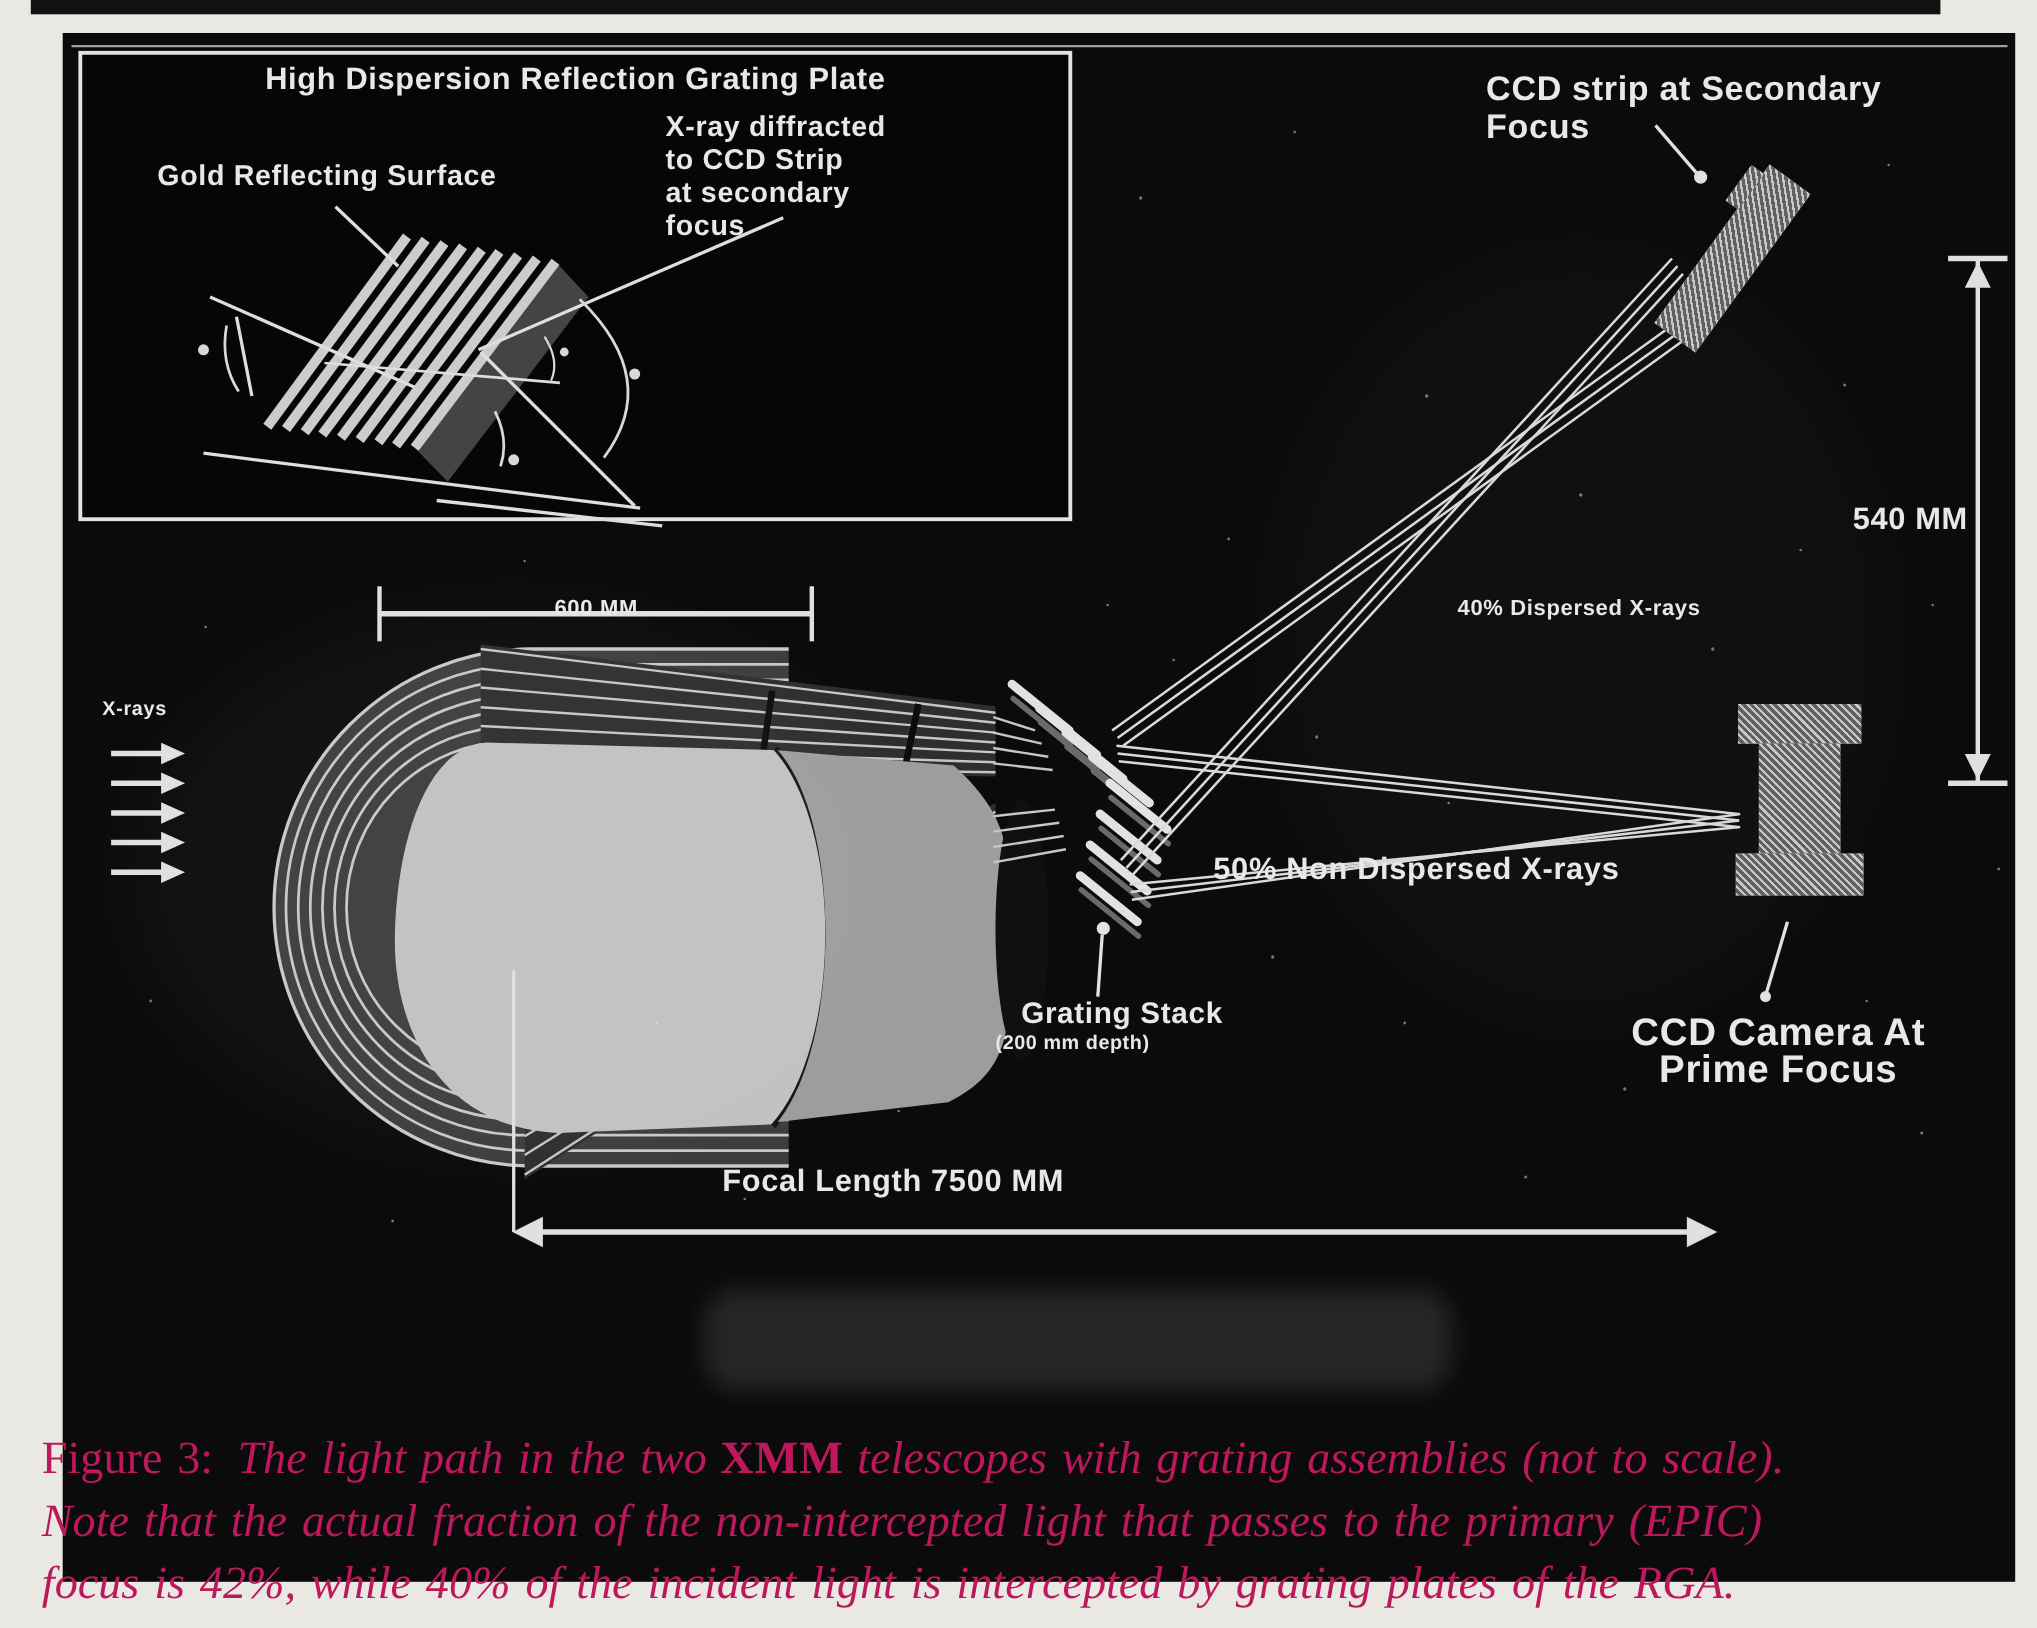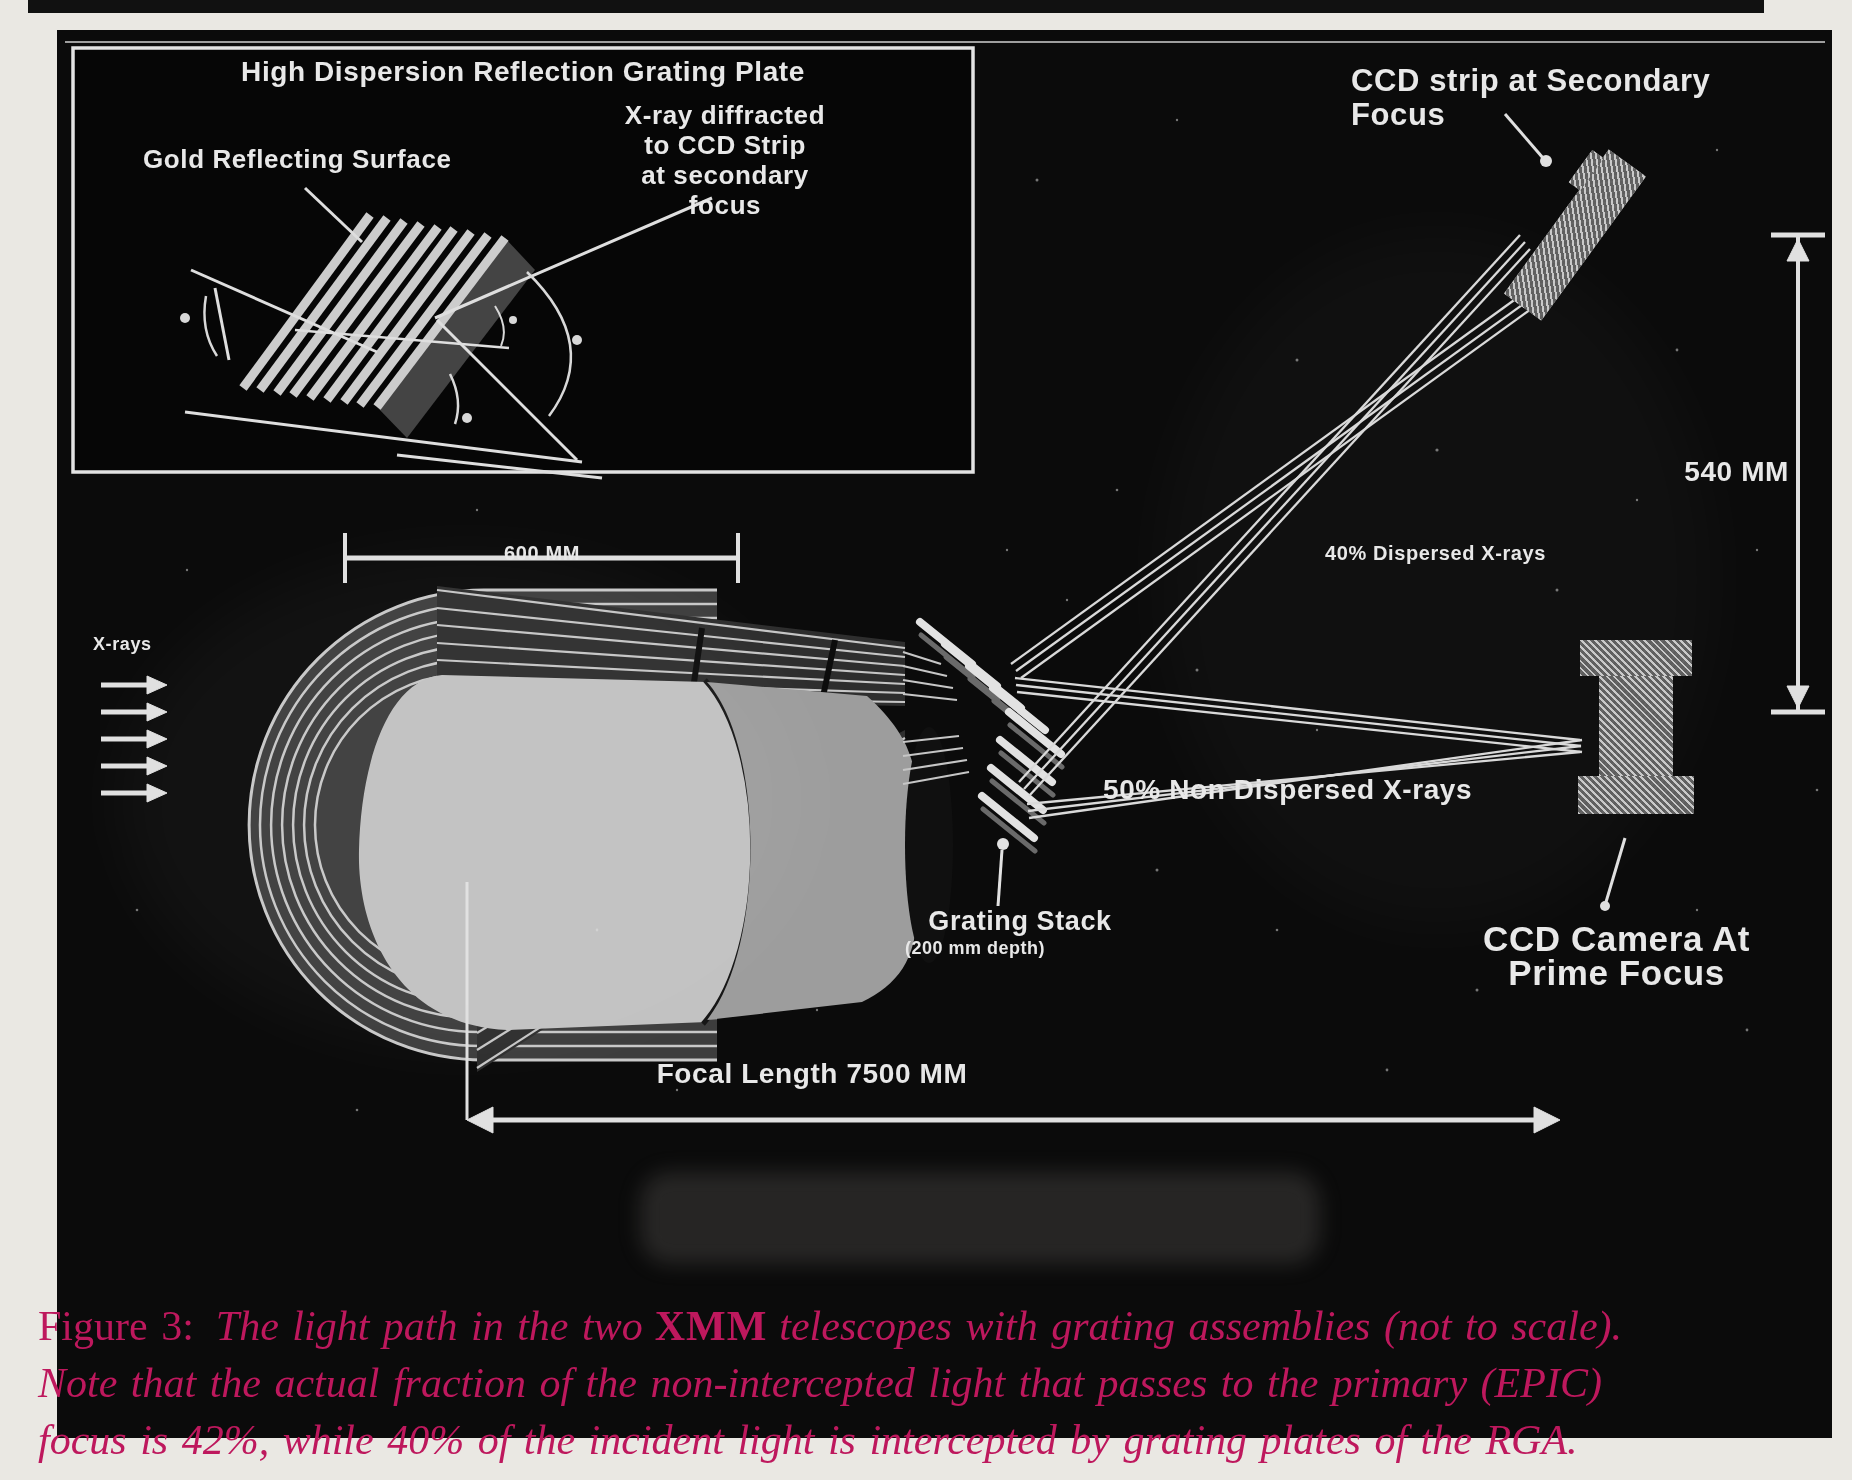--- a/index.html
+++ b/index.html
@@ -13,21 +13,21 @@
   
   .panel{position:absolute;left:22px;top:30px;width:1775px;height:1408px;background:#0b0b0b;margin-left:35px;}
   .panel svg{position:absolute;left:0;top:0;}
   .smudge{position:absolute;left:640px;top:1172px;width:680px;height:92px;background:rgba(110,108,104,.28);filter:blur(10px);border-radius:30px;}
   .sheen1{position:absolute;left:60px;top:520px;width:700px;height:500px;background:rgba(255,255,255,.03);border-radius:50%;filter:blur(30px);}
   .sheen2{position:absolute;left:1100px;top:200px;width:560px;height:700px;background:rgba(255,255,255,.025);border-radius:50%;filter:blur(30px);}
 
   .lbl{position:absolute;color:#e8e8e8;font-weight:bold;letter-spacing:.6px;white-space:nowrap;}
   #inset-title{left:16px;top:26px;width:900px;text-align:center;font-size:28px;}
   #gold-label{left:86px;top:114px;font-size:26px;}
-  #diffracted-label{left:548px;top:70px;width:240px;text-align:center;font-size:26px;line-height:30px;}
+  #diffracted-label{left:548px;top:70px;width:240px;font-size:26px;line-height:30px;}
   #xrays-label{left:36px;top:604px;font-size:18px;}
   #dim600-label{left:288px;top:512px;width:394px;text-align:center;font-size:20px;}
   #ccdstrip-label{left:1294px;top:34px;font-size:31px;line-height:34px;}
   #dim540-label{left:1600px;top:426px;width:132px;text-align:right;font-size:28px;}
   #dispersed-label{left:1268px;top:512px;font-size:20px;}
   #nondispersed-label{left:1046px;top:744px;font-size:28px;}
   #gratingstack-label{left:848px;top:876px;width:230px;text-align:center;font-size:27px;}
   #gratingstack-sub{left:848px;top:908px;width:230px;font-size:18px;font-weight:bold;letter-spacing:.5px;}
   #ccdcamera-label{left:1426px;top:892px;font-size:35px;line-height:34px;text-align:center;}
   #focal-label{left:555px;top:1028px;width:400px;text-align:center;font-size:28px;}

